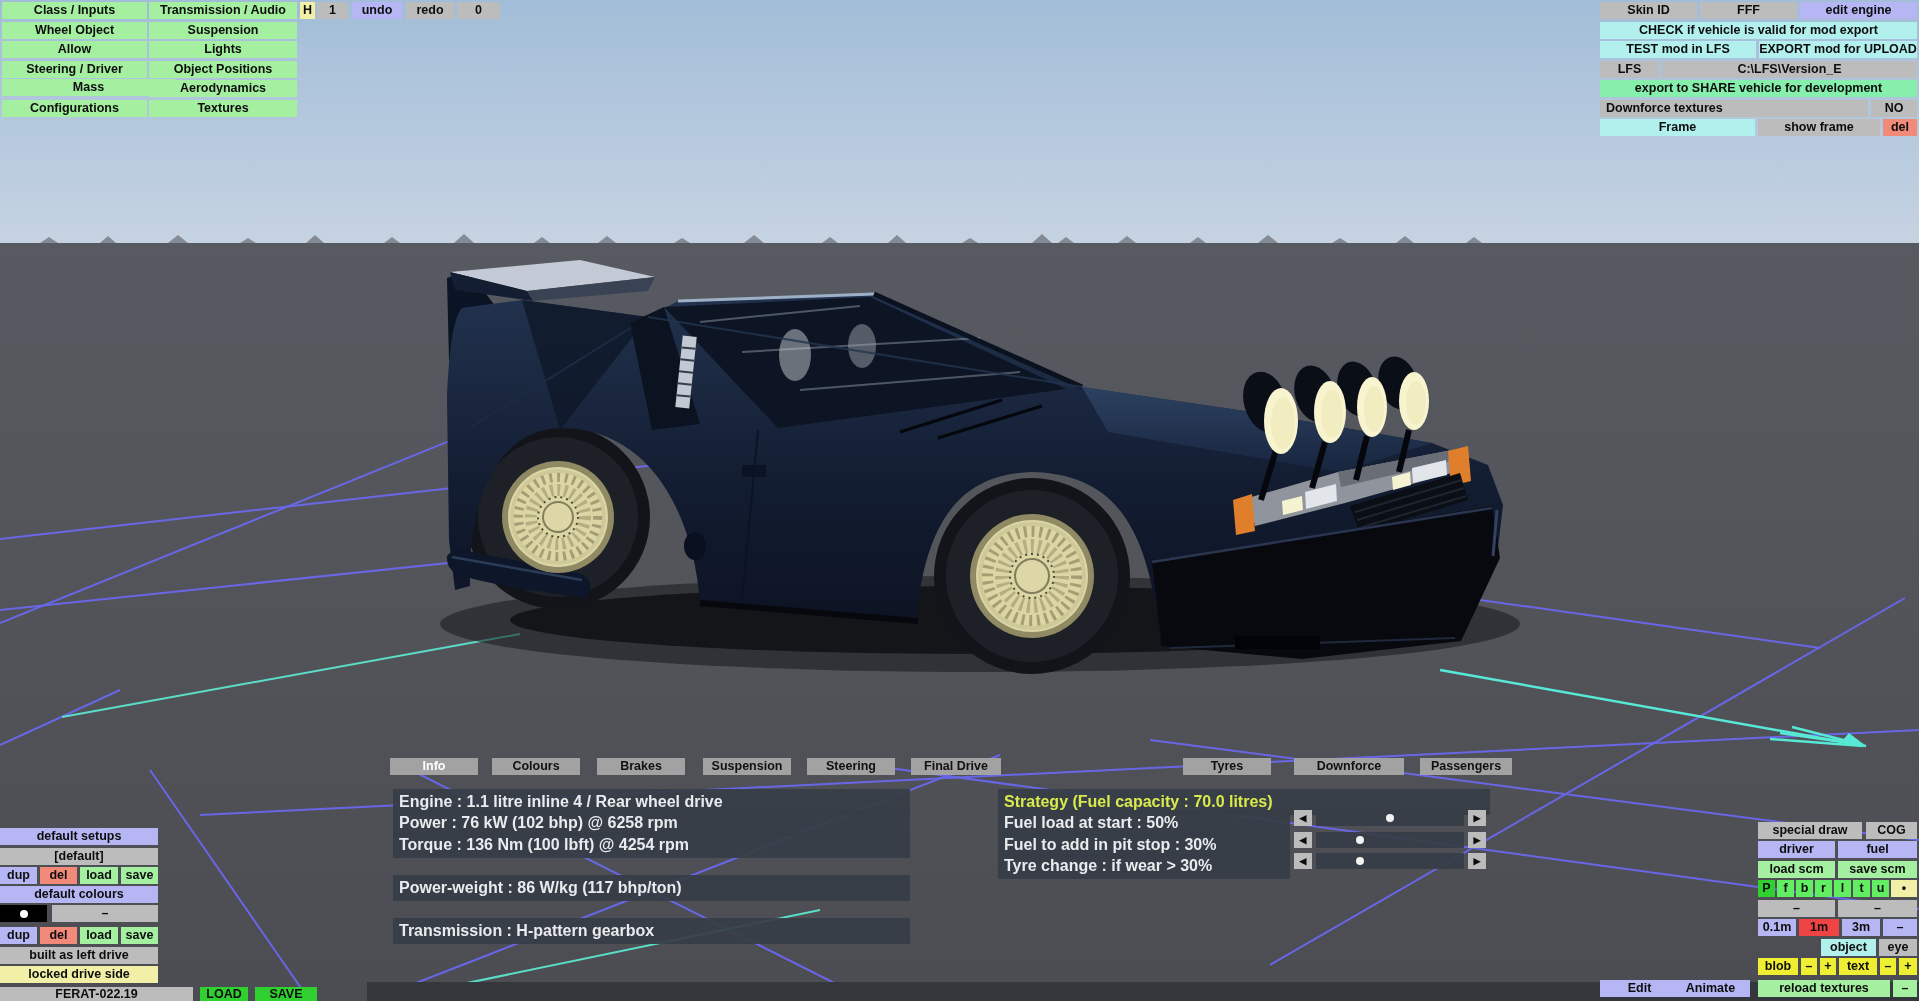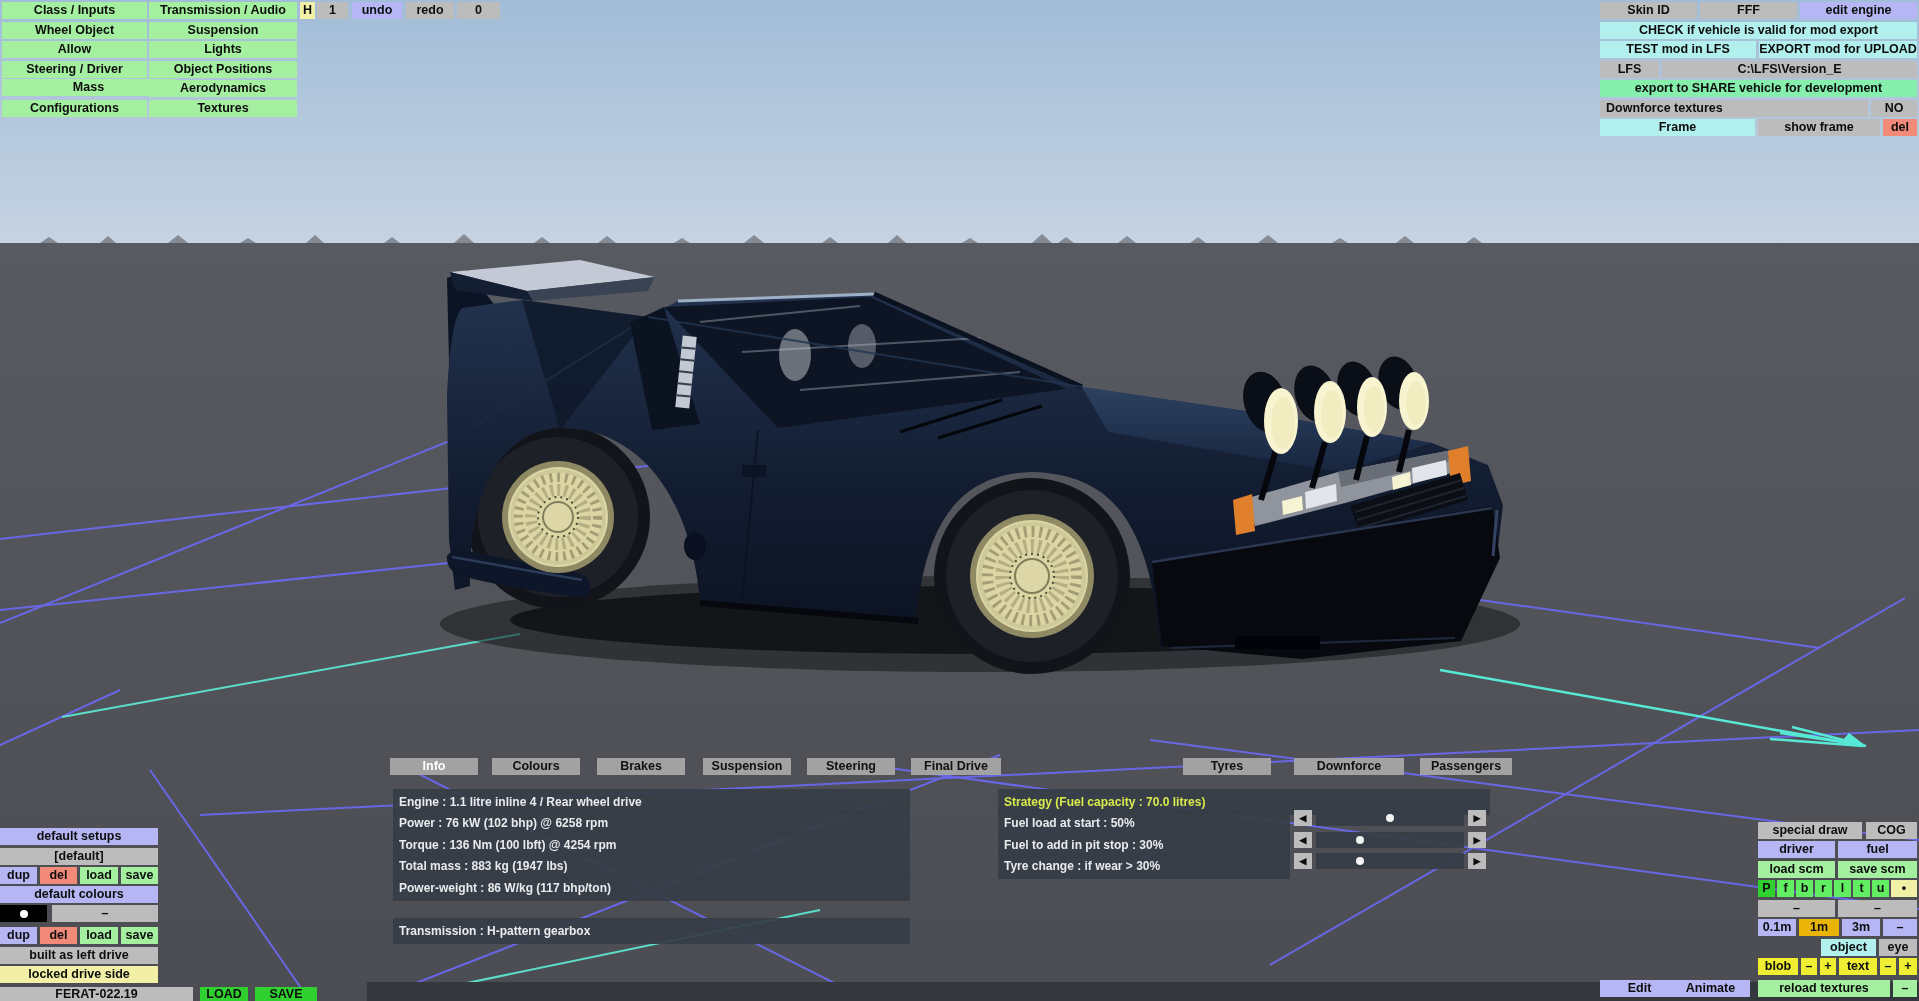--- a/index.html
+++ b/index.html
@@ -11,27 +11,27 @@
        align-items:center;justify-content:center;font-size:12.5px;line-height:1;
        color:#0d0d0d;white-space:pre;overflow:hidden;}
   .left{justify-content:flex-start;padding-left:6px;}
   .c-green{background:#a4f0a0}
   .c-mgreen{background:#62ee62}
   .c-bgreen{background:#30d030}
   .c-gray{background:#bcbcbc}
   .c-gray2{background:#86efac}
   .c-cyan{background:#b2f0ee}
   .c-lav{background:#b6b6f4}
-  .c-lavd{background:#eab308}
+  .c-lavd{background:#ef4444}
   .c-yel{background:#f2f0a6}
   .c-yell{background:#f0ee32}
   .c-sal{background:#f28a7a}
   .c-black{background:#000}
   .bar{position:absolute;height:26px;box-sizing:border-box;display:flex;align-items:center;
-       background:rgba(55,61,70,0.93);color:#e9ebee;font-size:12px;line-height:1;
+       background:rgba(55,61,70,0.93);color:#e9ebee;font-size:16px;line-height:1;
        padding-left:6px;white-space:pre;overflow:hidden;}
   .tab{background:#a2a2a2;color:#111;}
   .tab.sel{color:#fff;}
   .slider-track{position:absolute;height:16px;background:rgba(55,61,70,0.93);}
   .slider-dot{position:absolute;top:4px;width:8px;height:8px;border-radius:50%;background:#f2f2f2;}
   .arrow-btn{font-size:9px;}
   .swatch-dot{width:8px;height:8px;border-radius:50%;background:#fff;}
   #bottom-strip{position:absolute;left:367px;top:982px;width:1552px;height:19px;background:#34373c;}
 </style>
 </head>
@@ -228,21 +228,20 @@
   <div class="btn tab" style="left:703px;top:758px;width:88px">Suspension</div>
   <div class="btn tab" style="left:807px;top:758px;width:88px">Steering</div>
   <div class="btn tab" style="left:911px;top:758px;width:90px">Final Drive</div>
   <div class="btn tab" style="left:1183px;top:758px;width:88px">Tyres</div>
   <div class="btn tab" style="left:1294px;top:758px;width:110px">Downforce</div>
   <div class="btn tab" style="left:1420px;top:758px;width:92px">Passengers</div>
 
   <div class="bar" style="left:393px;top:789px;width:517px">Engine : 1.1 litre inline 4 / Rear wheel drive</div>
   <div class="bar" style="left:393px;top:810px;width:517px">Power : 76 kW (102 bhp) @ 6258 rpm</div>
   <div class="bar" style="left:393px;top:832px;width:517px">Torque : 136 Nm (100 lbft) @ 4254 rpm</div>
-  <div class="bar" style="left:393px;top:853px;width:517px">Total mass : 883 kg (1947 lbs)</div>
   <div class="bar" style="left:393px;top:875px;width:517px">Power-weight : 86 W/kg (117 bhp/ton)</div>
   <div class="bar" style="left:393px;top:918px;width:517px">Transmission : H-pattern gearbox</div>
 
   <div class="bar" style="left:998px;top:789px;width:492px;color:#d8ea4c">Strategy (Fuel capacity : 70.0 litres)</div>
 
   <div class="bar" style="left:998px;top:810px;width:292px">Fuel load at start : 50%</div>
   <div class="btn c-gray arrow-btn" style="left:1294px;top:810px;width:18px;height:16px">◀</div>
   <div class="slider-track" style="left:1316px;top:810px;width:148px">
     <span class="slider-dot" style="left: calc(50% - 4px);"></span>
   </div>

